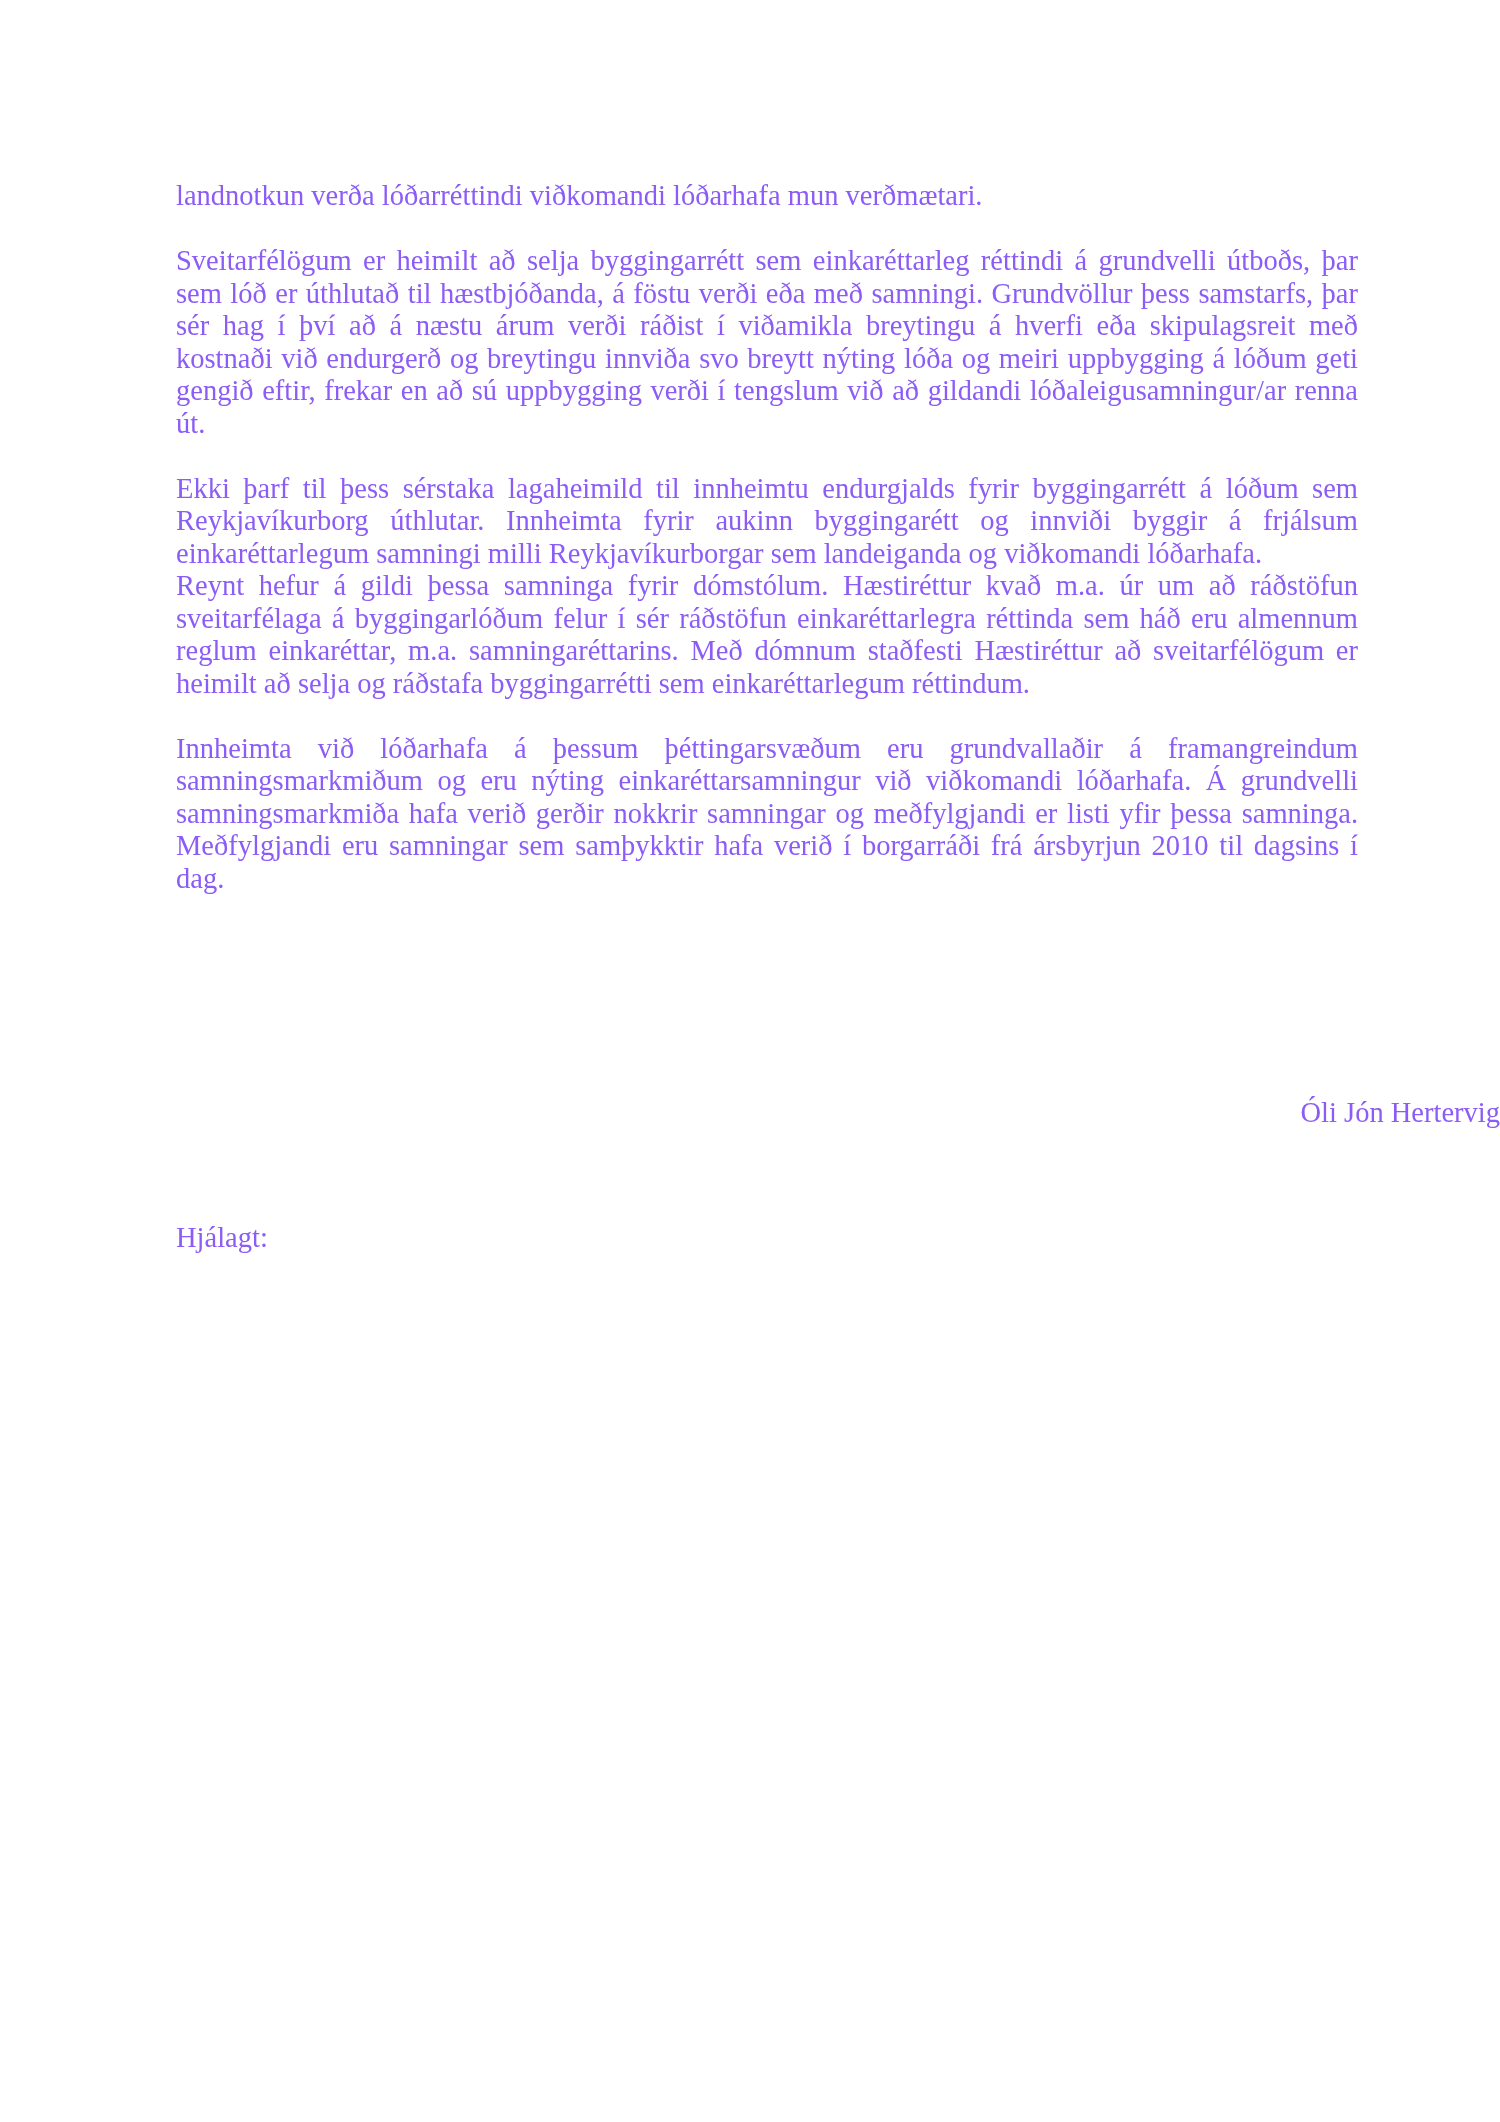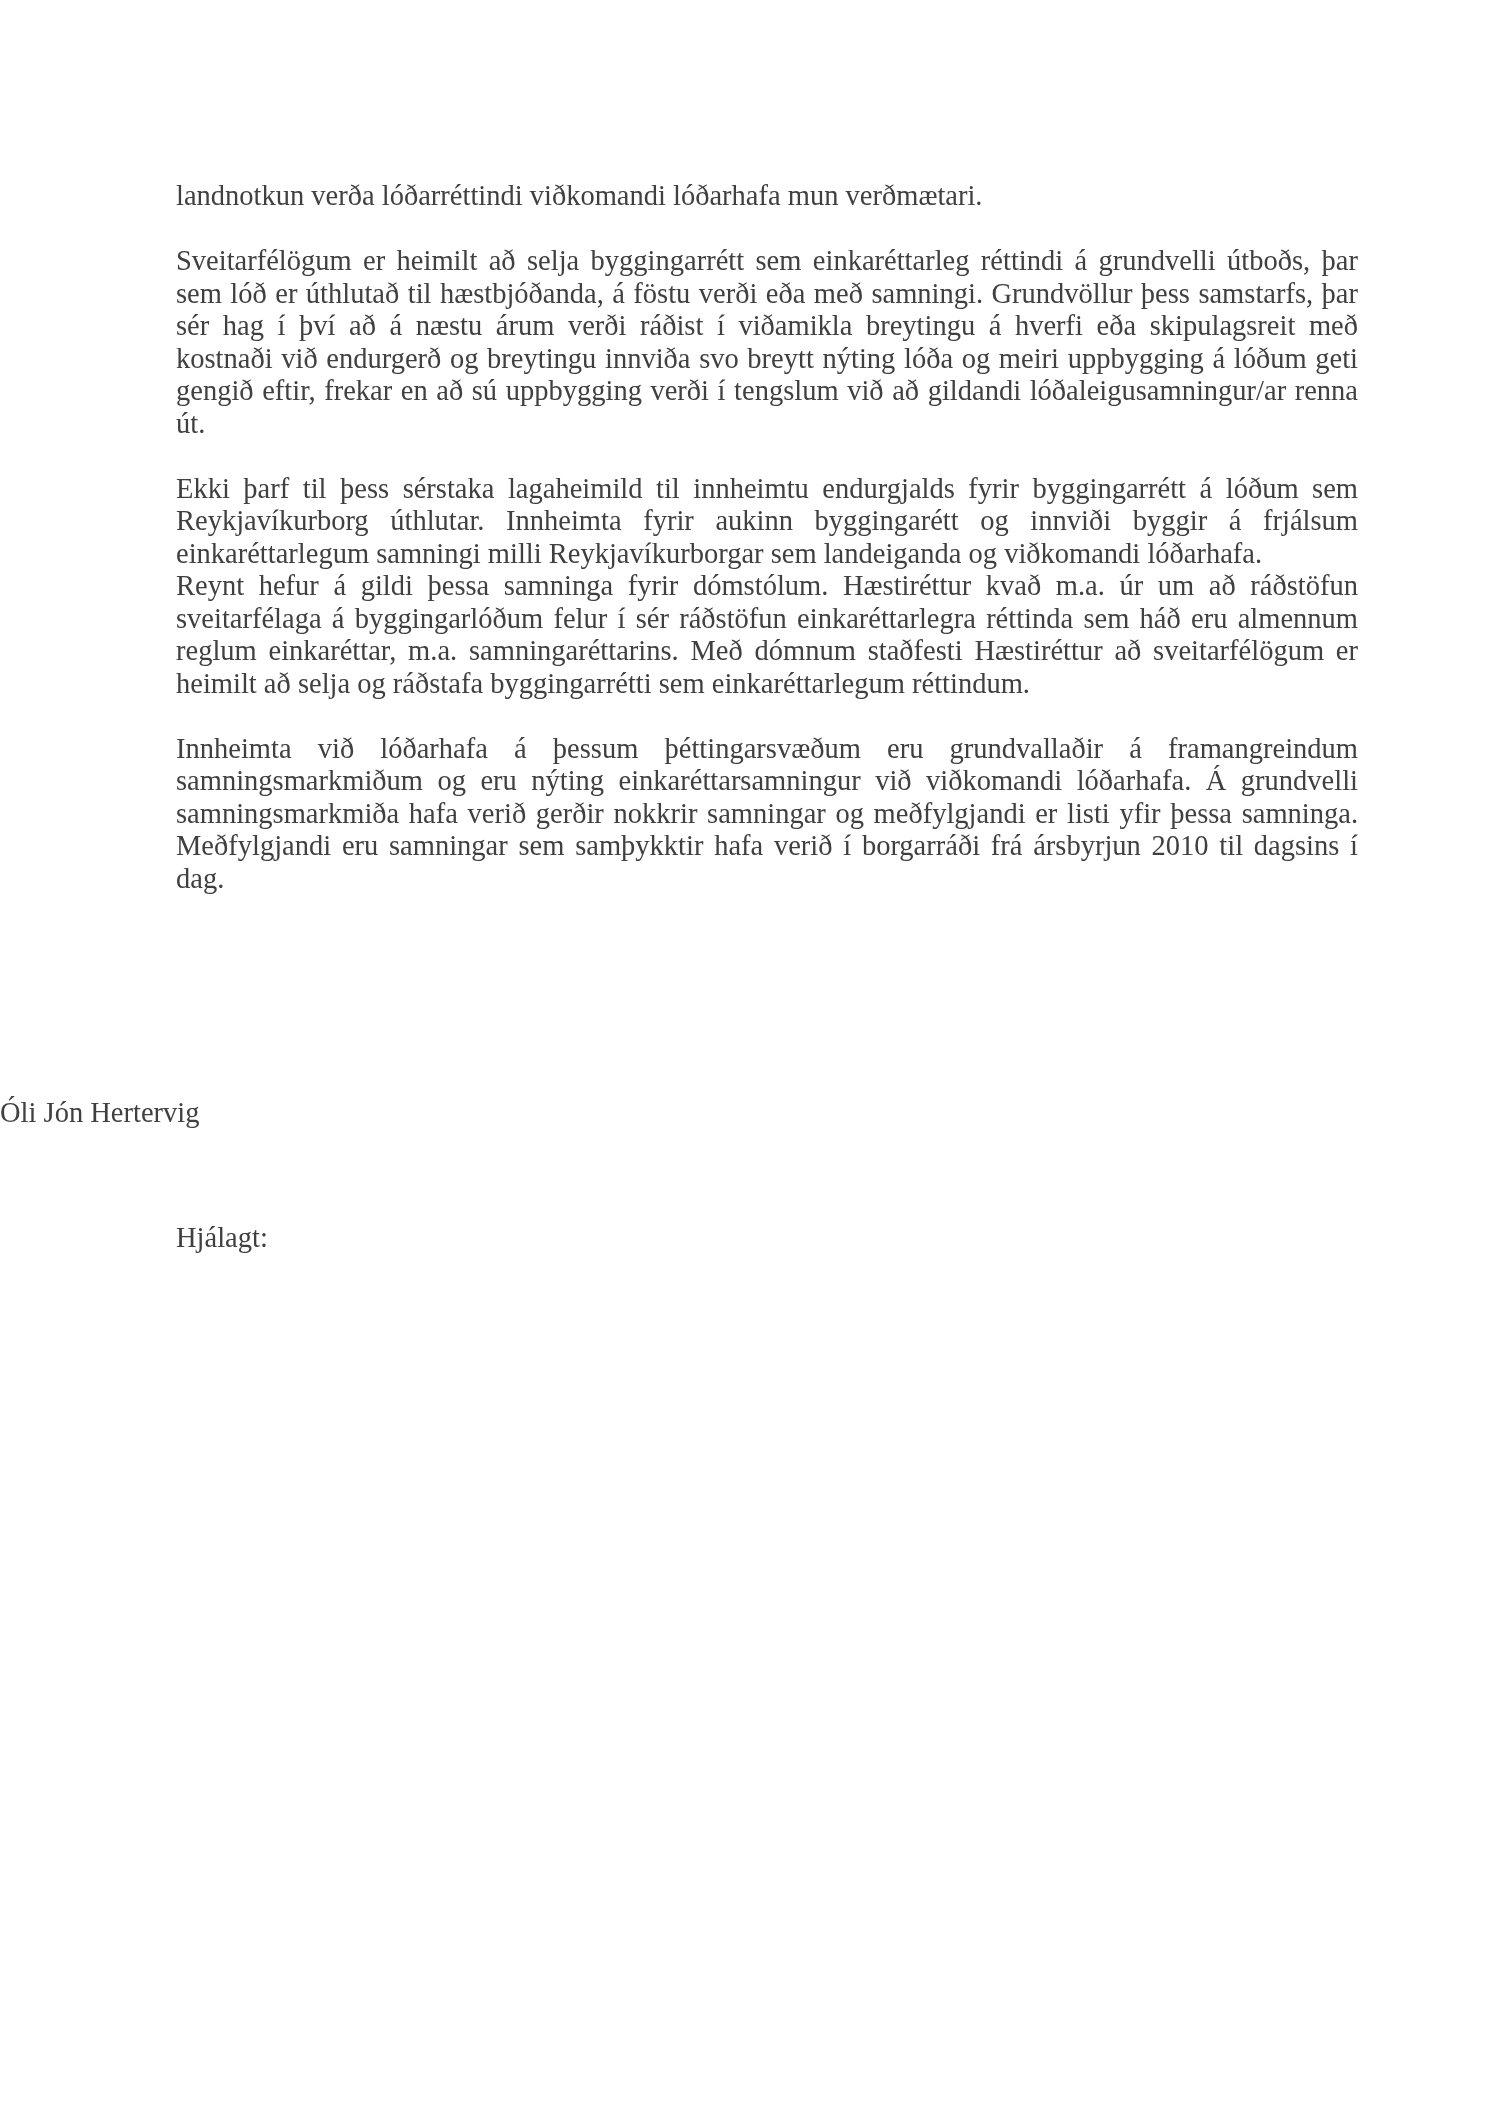--- a/index.html
+++ b/index.html
@@ -6,21 +6,21 @@
     margin: 0;
     padding: 0;
     background: #ffffff;
   }
   .page {
     position: relative;
     width: 1500px;
     height: 2122px;
     box-sizing: border-box;
     background: #ffffff;
-    color: #404040;
+    color: #8b5cf6;
     padding: 180px 142px 0 176px;
     font-family: "Liberation Serif", "DejaVu Serif", serif;
     font-size: 28.5px;
     line-height: 32.5px;
     overflow: hidden;
   }
   .para {
     margin: 0 0 32.5px 0;
   }
   .para.tight {
@@ -33,21 +33,21 @@
     text-align-last: justify;
     word-spacing: normal;
   }
   .tline.last {
     text-align-last: left;
   }
   .signature {
     margin-top: 202px;
     margin-left: -176px;
     margin-right: -142px;
-    text-align: left;
+    text-align: right;
     height: 32.5px;
   }
   .enclosure {
     margin-top: 92px;
   }
   .enclosure div {
     height: 32.5px;
   }
 </style>
 </head>

